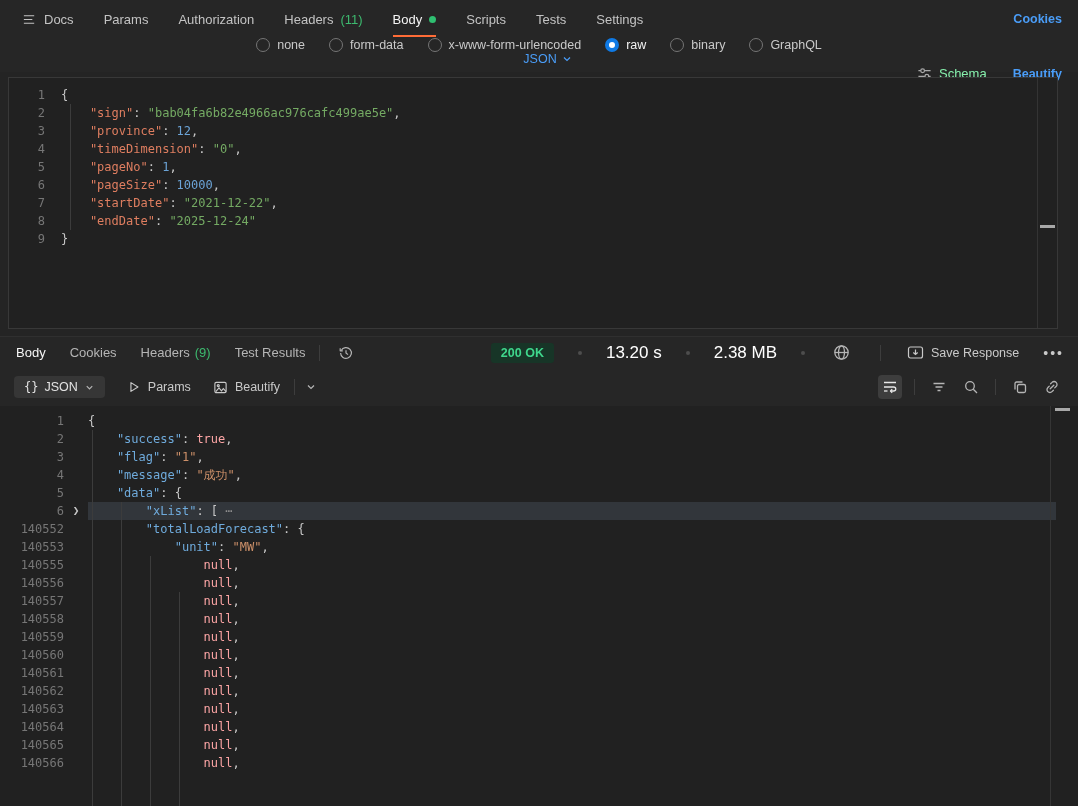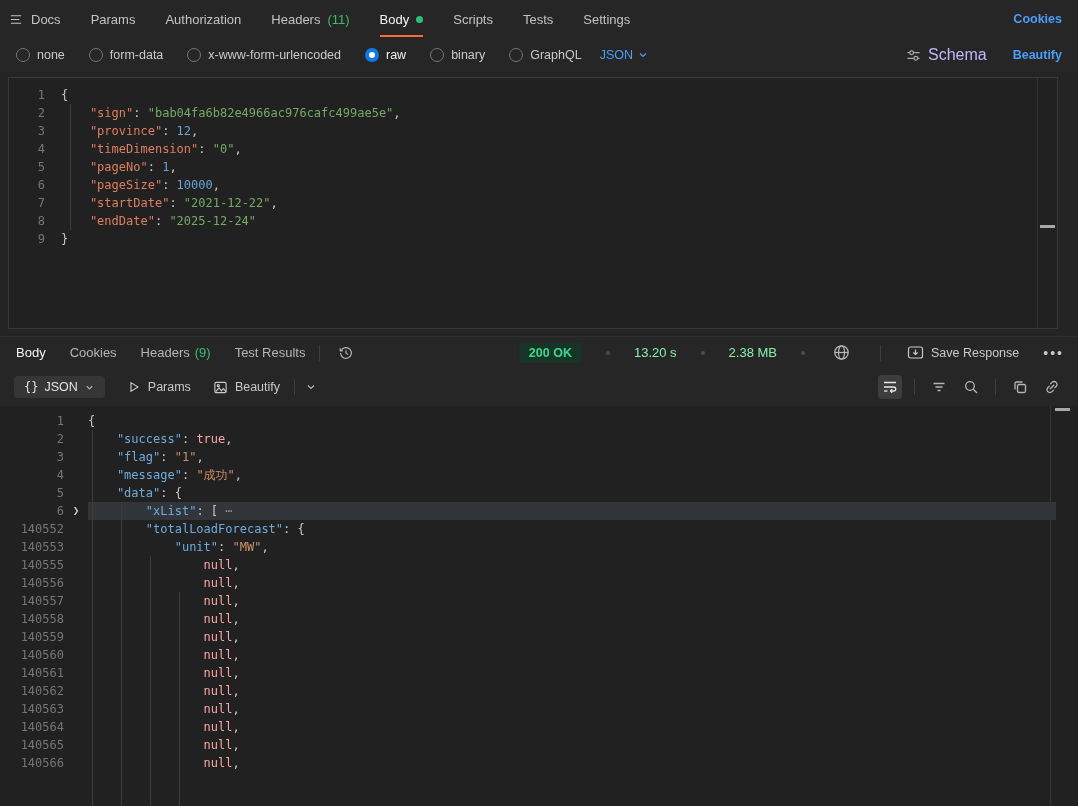--- a/index.html
+++ b/index.html
@@ -1,41 +1,41 @@
 <!DOCTYPE html>
 <html><head>
 <meta charset="utf-8">
 <style>
   * { margin:0; padding:0; box-sizing:border-box; }
   html,body { width:1078px; height:806px; overflow:hidden; background:#242424;
     font-family:"Liberation Sans", sans-serif; color:#d0d0d0; }
 
   
-  .req-tabbar { height:38px; display:flex; align-items:stretch; padding:0 16px 0 9px; background:#262626; }
+  .req-tabbar { height:38px; display:flex; align-items:stretch; padding:0 16px 0 22px; background:#262626; }
   .req-tabs { display:flex; align-items:stretch; gap:30px; }
   .tab { position:relative; display:flex; align-items:center; gap:7px; font-size:13px;
     color:#c3c3c3; cursor:pointer; }
   .tab .cnt { color:#3dba6f; }
   .tab.active { color:#f5f5f5; }
   .tab.active::after { content:""; position:absolute; left:0; right:0; bottom:1px; height:2px; background:#ff6c37; }
   .tab .dot { width:7px; height:7px; border-radius:50%; background:#2fbf71; }
   .tab svg { flex:none; }
   .spacer { flex:1; }
   .link { color:#4a9df8; font-weight:bold; font-size:12.5px; display:flex; align-items:center; cursor:pointer; }
 
   
-  .type-row { height:34px; display:flex; align-items:center; padding:0 16px 0 16px; background:#262626; }
+  .type-row { height:34px; display:flex; align-items:center; padding:0 16px 0 16px; background:#262626;flex-direction:column; }
   .radios { display:flex; align-items:center; gap:24px; }
   .radio { display:flex; align-items:center; gap:7px; font-size:12.5px; color:#c9c9c9; cursor:pointer; }
   .radio .rc { width:14px; height:14px; border-radius:50%; border:1.5px solid #757575; background:transparent; flex:none; }
   .radio.sel { color:#f2f2f2; }
   .radio.sel .rc { border:4.5px solid #0f7ae5; background:#fff; }
   .lang-dd { display:flex; align-items:center; gap:4px; color:#4a9df8; font-size:12.5px; margin-left:18px; cursor:pointer; }
   .right-tools { display:flex; align-items:center; gap:26px; margin-left:auto; }
-  .tool { display:flex; align-items:center; gap:7px; font-size:16px; color:#c4b5fd; cursor:pointer; }
+  .tool { display:flex; align-items:center; gap:7px; font-size:13px; color:#86efac; cursor:pointer; }
 
   
   .editor { font-family:"DejaVu Sans Mono","Liberation Mono",monospace; font-size:12px; line-height:18px;
     background:#212121; position:relative; overflow:hidden; }
   .req-editor { margin:5px 20px 0 8px; height:252px; border:1px solid #383838; padding-top:8px; width:1050px; }
   .cl { display:flex; white-space:pre; height:18px; }
   .ln { flex:none; text-align:right; color:#767676; }
   .req-editor .ln { width:36px; margin-right:16px; }
   .arrow { flex:none; color:#c8c8c8; font-size:11px; text-align:center; }
   .req-editor .arrow { width:0; }
@@ -59,21 +59,21 @@
   .res-tabbar { height:32px; display:flex; align-items:center; padding:0 14px 0 16px; background:#262626; border-top:1px solid #2f2f2f; }
   .res-tabs { display:flex; align-items:center; gap:24px; }
   .rtab { font-size:13px; color:#b5b5b5; cursor:pointer; display:flex; gap:5px; }
   .rtab.active { color:#f5f5f5; }
   .rtab .cnt { color:#3dba6f; }
   .vdiv { width:1px; height:16px; background:#3d3d3d; margin:0 14px; }
   .icon-btn { display:flex; align-items:center; justify-content:center; color:#b5b5b5; cursor:pointer; padding:4px; border-radius:4px; }
   .meta { display:flex; align-items:center; margin-left:auto; gap:24px;justify-content:center; }
   .badge { background:#173527; color:#3fd68c; font-size:12.5px; font-weight:bold; padding:3px 10px; border-radius:3px; }
   .sep-dot { width:4px; height:4px; border-radius:50%; background:#4d4d4d; }
-  .meta-txt { color:#86efac; font-size:13px; }
+  .meta-txt { color:#ffffff; font-size:17px; }
   .save { display:flex; align-items:center; gap:7px; color:#c9c9c9; font-size:12.5px; cursor:pointer; }
   .more { color:#c9c9c9; font-size:14px; letter-spacing:2px; cursor:pointer; }
 
   .res-toolbar { height:38px; display:flex; align-items:center; padding:0 14px; background:#262626; }
   .fmt-btn { display:flex; align-items:center; gap:6px; background:#363636; border-radius:4px; padding:4px 10px;
     color:#e3e3e3; font-size:12.5px; cursor:pointer; }
   .fmt-btn .braces { font-family:"DejaVu Sans Mono",monospace; font-size:12px; }
   .tb-item { display:flex; align-items:center; gap:7px; color:#c9c9c9; font-size:12.5px; margin-left:22px; cursor:pointer; }
   .tb-right { margin-left:auto; display:flex; align-items:center; gap:8px; }
   .icon-btn.on { background:#3d3d3d; color:#e8e8e8; }

